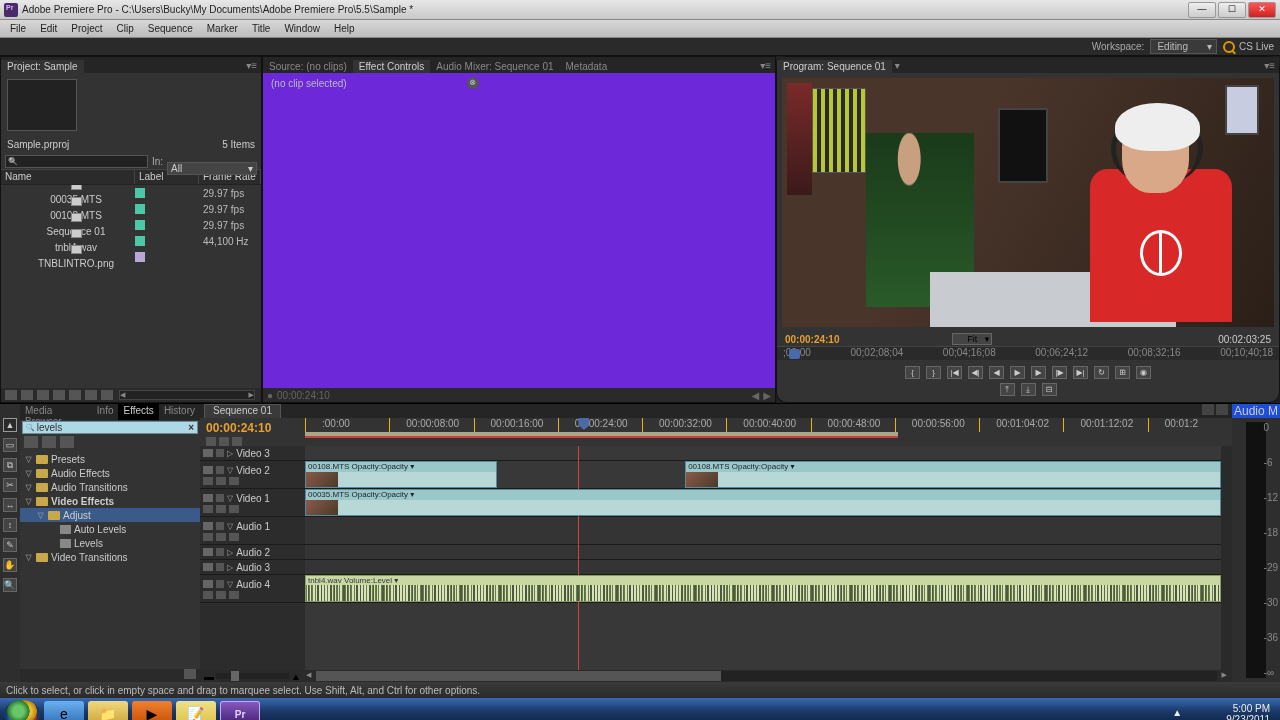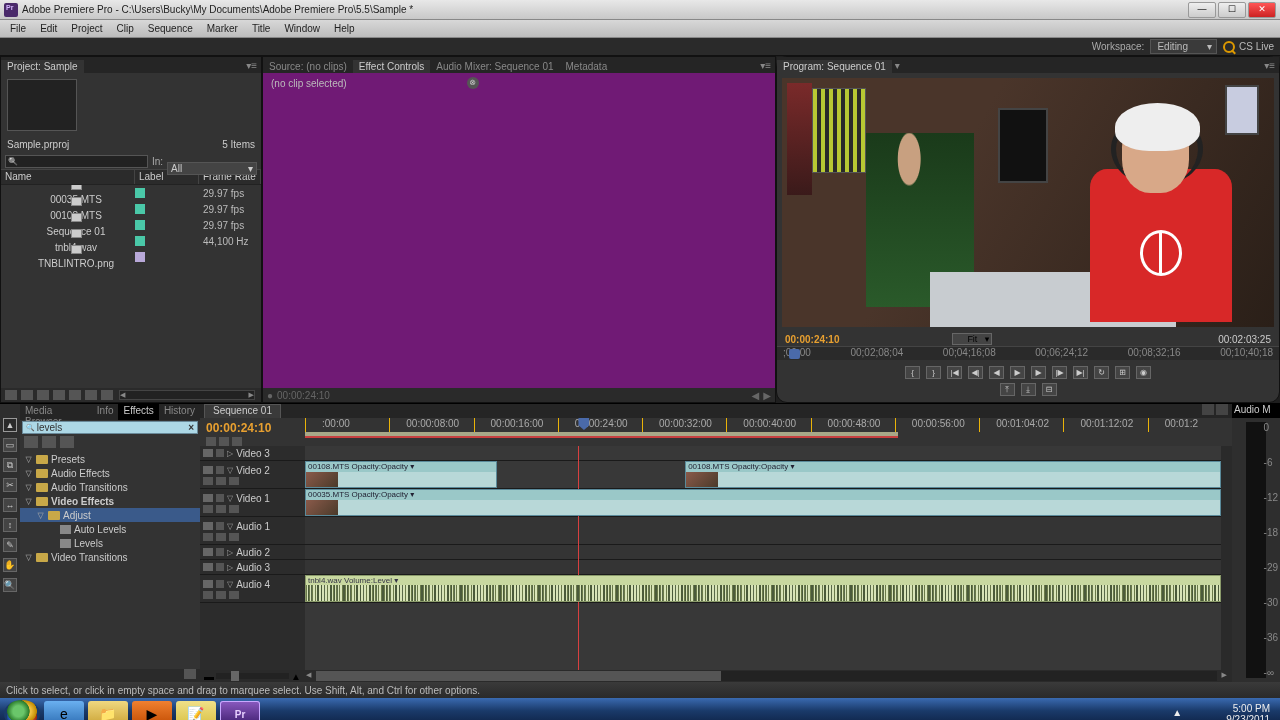--- a/index.html
+++ b/index.html
@@ -47,21 +47,21 @@
 .bin-row .c2{width:64px;display:flex;align-items:center;}
 .bin-row .c3{padding-left:4px;color:#bbb;}
 .file-icn{width:11px;height:9px;background:#ccc;border:1px solid #888;}
 .bin-row .swatch{width:10px;height:10px;}
 .proj-bottom{height:14px;background:#2a2a2a;display:flex;align-items:center;gap:4px;padding:0 4px;}
 .proj-bottom .icn{width:12px;height:10px;background:#555;}
 .proj-bottom .scroll{flex:1;height:10px;background:#222;border:1px solid #444;margin:0 2px;position:relative;}
 .proj-bottom .scroll::before{content:"◀";position:absolute;left:0;font-size:7px;color:#888;}
 .proj-bottom .scroll::after{content:"▶";position:absolute;right:0;font-size:7px;color:#888;}
 .src-panel{width:514px;}
-.src-body{flex:1;background:#701a75;position:relative;}
+.src-body{flex:1;background:#6d28d9;position:relative;}
 .noclip{position:absolute;top:4px;left:8px;color:#bbb;display:flex;align-items:center;gap:120px;}
 .noclip .x{width:12px;height:12px;background:#555;border-radius:6px;color:#ccc;text-align:center;line-height:11px;font-size:8px;}
 .src-footer{height:14px;background:#2a2a2a;display:flex;align-items:center;padding:0 4px;color:#666;gap:4px;}
 .src-footer .tc{color:#666;}
 .prog-panel{flex:1;border-radius:11px;}
 .prog-body{flex:1;display:flex;flex-direction:column;}
 .video-view{flex:1;margin:5px;background:#151515;position:relative;overflow:hidden;}
 .video-view .scene{position:absolute;inset:0;background:linear-gradient(120deg,#4a352a 35%,#2a1f18);}
 .video-view .poster{position:absolute;left:6%;top:4%;width:11%;height:34%;background:repeating-linear-gradient(90deg,#b8c833,#b8c833 4px,#2a2a2a 4px,#2a2a2a 8px);border:1px solid #555;}
 .video-view .poster2{position:absolute;left:1%;top:2%;width:5%;height:45%;background:linear-gradient(#7a2a2a,#3a1a1a);}
@@ -149,21 +149,21 @@
 .cursor-arrow{position:absolute;left:228px;top:55px;font-size:11px;color:#000;}
 .tl-hscroll{height:12px;background:#2a2a2a;display:flex;}
 .tl-hscroll .zoom{width:105px;display:flex;align-items:center;padding:0 4px;gap:2px;}
 .tl-hscroll .zoom .bar{flex:1;height:6px;background:#222;position:relative;}
 .tl-hscroll .zoom .bar::after{content:"";position:absolute;left:20%;width:8px;top:-2px;height:10px;background:#666;}
 .tl-hscroll .track{flex:1;background:#222;position:relative;margin:1px;}
 .tl-hscroll .track .thumb{position:absolute;left:0;width:45%;height:100%;background:#555;}
 .tl-hscroll .track::before{content:"◀";position:absolute;left:-10px;font-size:7px;color:#888;}
 .tl-hscroll .track::after{content:"▶";position:absolute;right:-10px;font-size:7px;color:#888;}
 .audio-master{width:48px;background:#2e2e2e;display:flex;flex-direction:column;}
-.audio-master .tab{height:14px;background:#000000;color:#ccc;font-size:10px;padding:0 2px;white-space:nowrap;overflow:hidden;}
+.audio-master .tab{height:14px;background:#1d4ed8;color:#ccc;font-size:12px;padding:0 2px;white-space:nowrap;overflow:hidden;}
 .audio-master .meter{flex:1;margin:4px 14px;background:#111;position:relative;}
 .audio-master .meter .ticks{position:absolute;right:-12px;top:0;bottom:0;display:flex;flex-direction:column;justify-content:space-between;font-size:7px;color:#888;}
 .statusbar{height:16px;background:linear-gradient(#3a3a3a,#2a2a2a);color:#bbb;padding:0 6px;display:flex;align-items:center;font-size:9px;}
 .taskbar{height:32px;background:linear-gradient(#3a6ab0,#1a3a6a 40%,#0a1a3a);display:flex;align-items:center;padding:0 4px;}
 .taskbar .start{width:36px;height:28px;background:radial-gradient(circle at 40% 40%,#6ac66a 20%,#2a7a2a 40%,transparent 42%),radial-gradient(circle at 60% 40%,#f0c040 20%,#c08a00 40%,transparent 42%),radial-gradient(circle at 40% 60%,#4a88e0 20%,#1a4a9a 40%,transparent 42%),radial-gradient(circle at 60% 60%,#e06a4a 20%,#a02a0a 40%,transparent 42%),#1a3a6a;border-radius:50%;}
 .taskbar .tbtn{width:40px;height:26px;margin-left:4px;border-radius:3px;display:flex;align-items:center;justify-content:center;font-size:14px;}
 .taskbar .tbtn.ie{background:linear-gradient(#6ab0f0,#2a6ab0);}
 .taskbar .tbtn.folder{background:linear-gradient(#f0d880,#c8a030);}
 .taskbar .tbtn.media{background:linear-gradient(#f08030,#c04a00);}
 .taskbar .tbtn.sticky{background:linear-gradient(#f0e088,#d8c040);}

